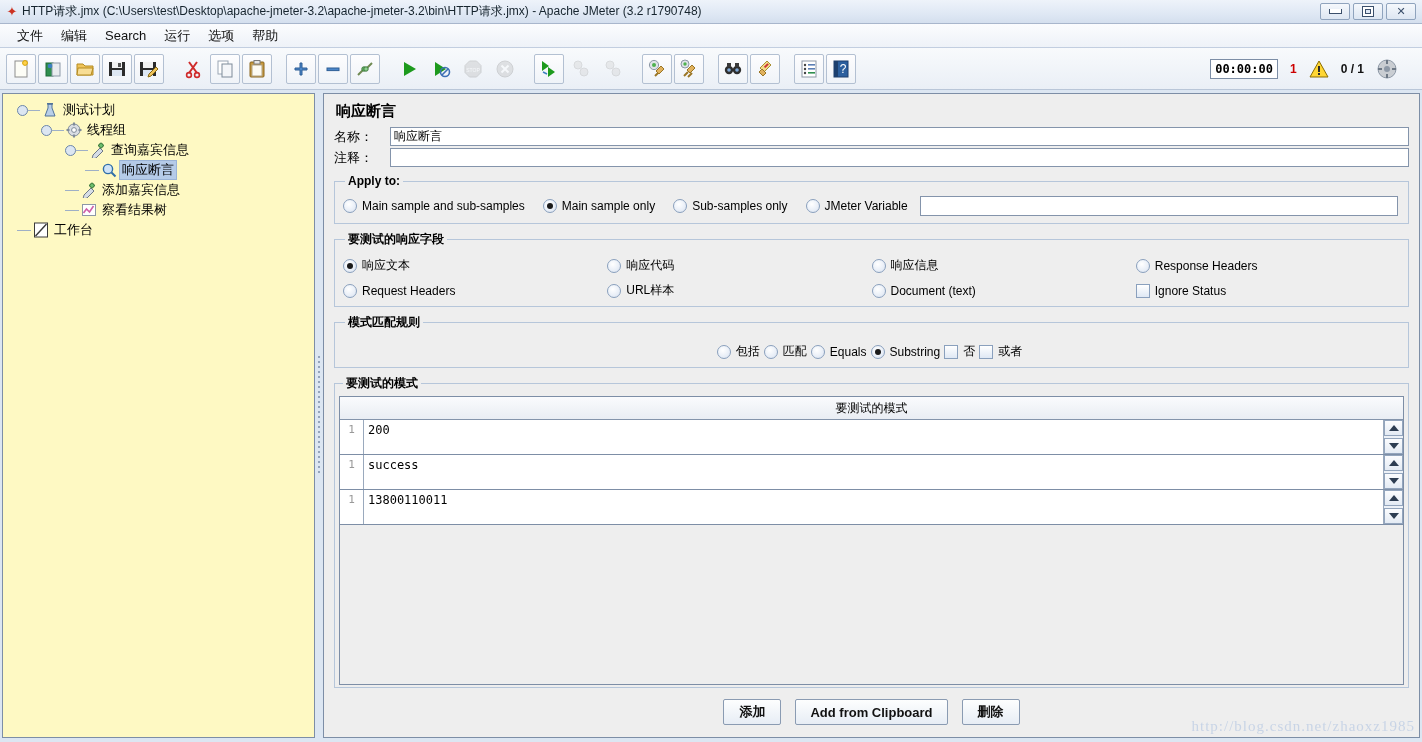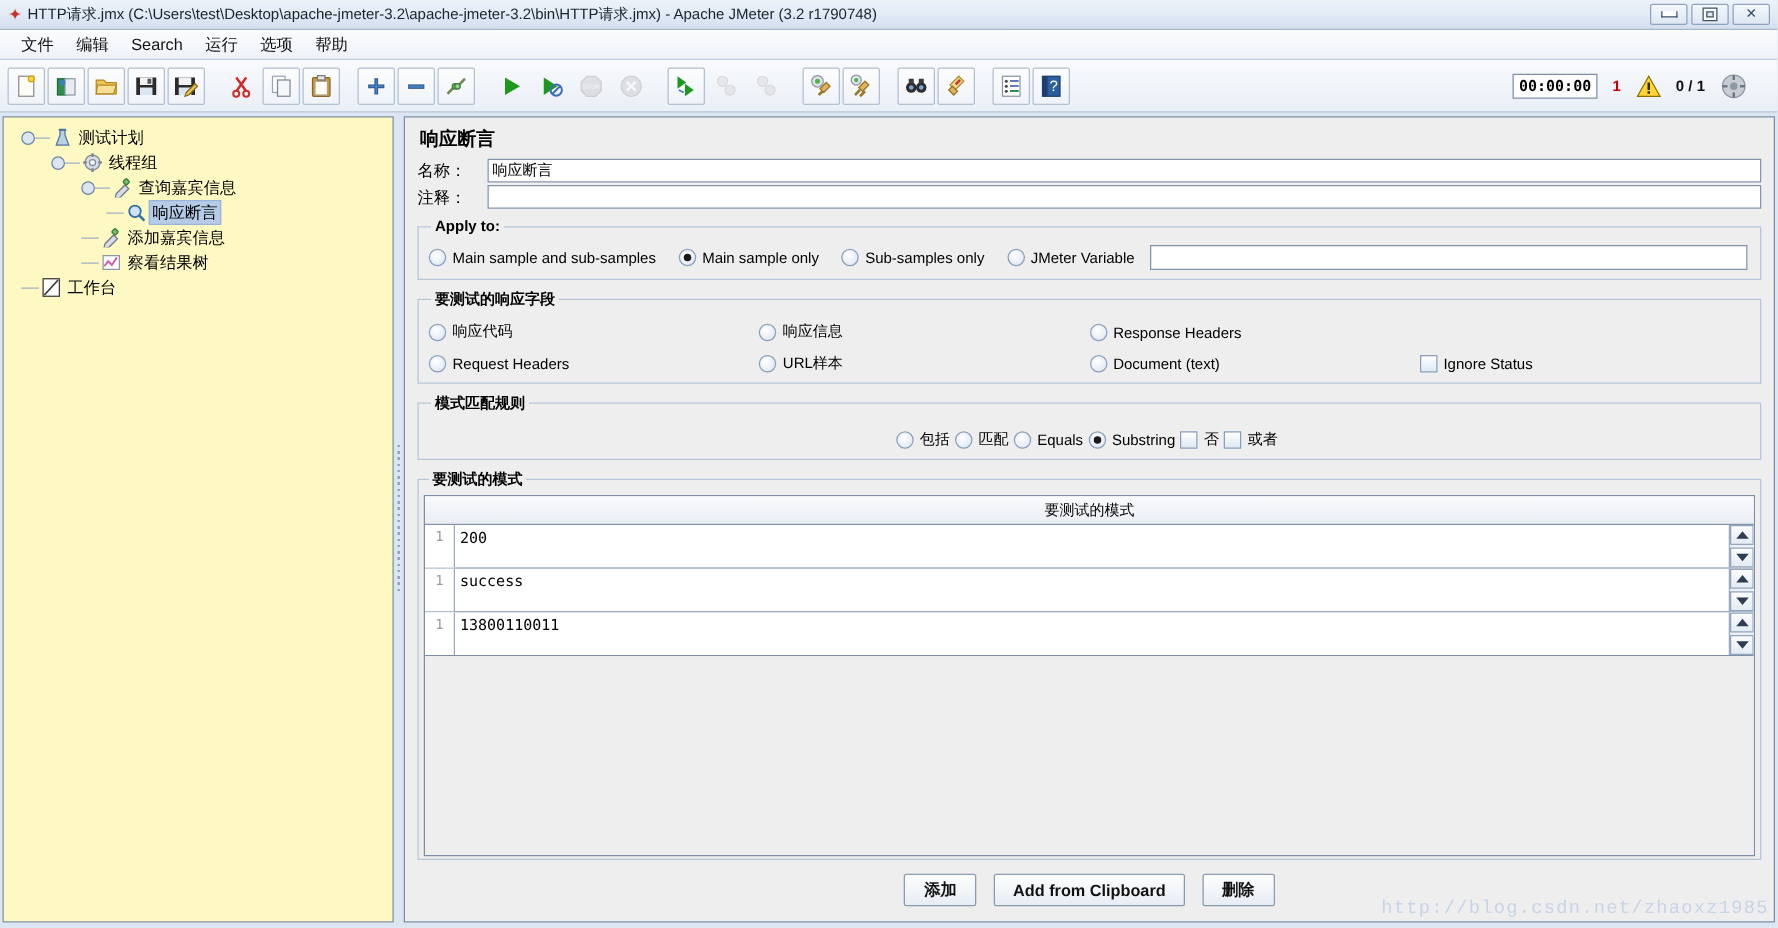--- a/index.html
+++ b/index.html
@@ -200,21 +200,21 @@
   }
   .jbtn{
     min-width:58px;height:26px;box-sizing:border-box;padding:0 14px;
     background:linear-gradient(#fdfefe,#e7edf5);
     border:1px solid #8a9bb2;border-radius:2px;
     font-size:13px;font-weight:bold;color:#111;
     display:flex;align-items:center;justify-content:center;
   }
   .watermark{
     position:absolute;right:4px;bottom:2px;
-    font-family:Liberation Mono, monospace;
+    font-family:Liberation Serif, serif;
     font-size:15px;color:#c8d4e6;letter-spacing:1px;white-space:nowrap;
   }
 </style>
 </head>
 <body>
 
 <div class="titlebar">
   <div class="tb-icon">✦</div>
   <div class="tb-title">HTTP请求.jmx (C:\Users\test\Desktop\apache-jmeter-3.2\apache-jmeter-3.2\bin\HTTP请求.jmx) - Apache JMeter (3.2 r1790748)</div>
   <div class="tb-btns">
@@ -603,20 +603,26 @@
           <span class="rdot"></span>
           <span>JMeter Variable</span>
         </label>
         <input class="jmvar" value="" style="">
       </div>
     </fieldset>
 
     <fieldset class="grp">
       <legend>要测试的响应字段</legend>
       <div class="row4">
+        <div class="col4">
+            <label class="radio">
+          <span class="rdot on"></span>
+          <span>响应文本</span>
+            </label>
+          </div>
         <div class="col4">
             <label class="radio">
           <span class="rdot"></span>
           <span>响应代码</span>
             </label>
           </div>
         <div class="col4">
             <label class="radio">
           <span class="rdot"></span>
           <span>响应信息</span>

